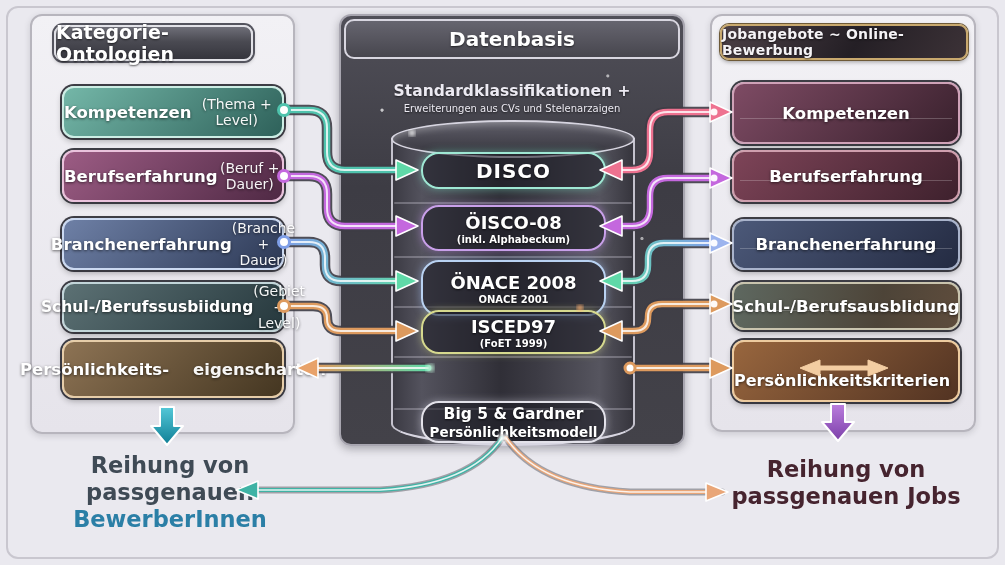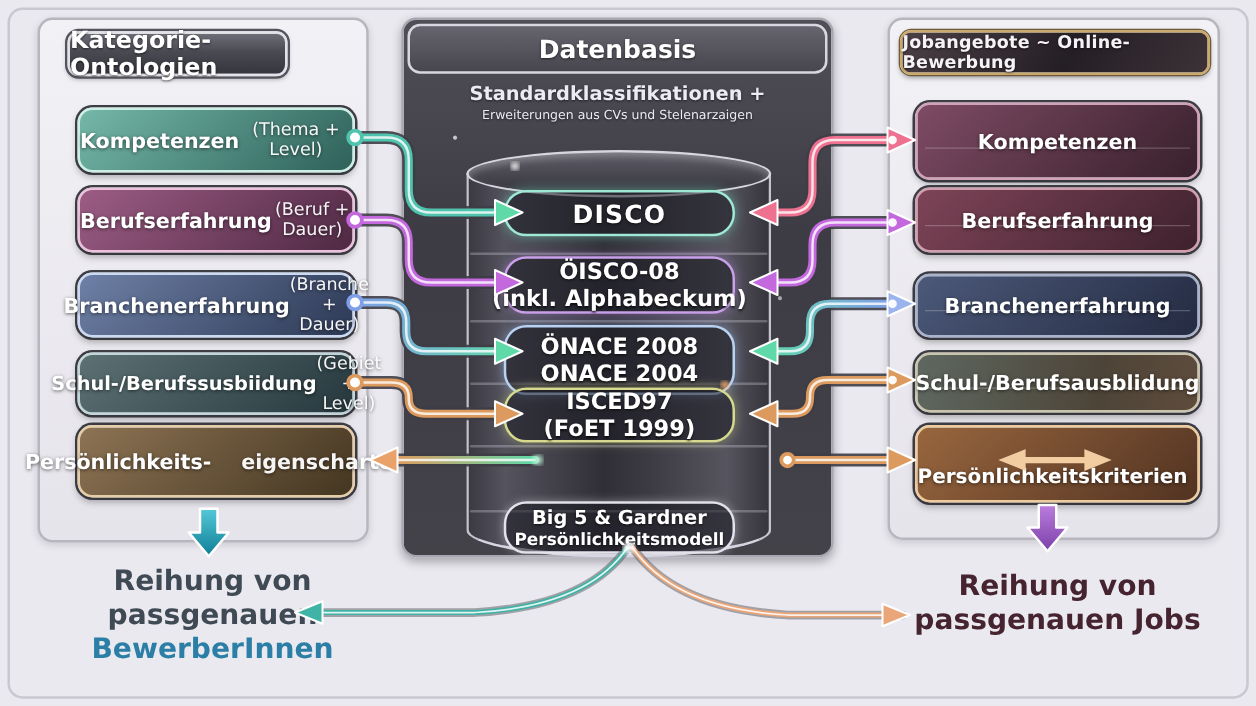--- a/index.html
+++ b/index.html
@@ -6,21 +6,21 @@
   body { width: 1005px; height: 565px; font-family: "DejaVu Sans", sans-serif; background: #f2f1f5; overflow: hidden; }
   .stage { position: relative; width: 1005px; height: 565px; background: #eae9ef; }
   .frame { position: absolute; inset: 6px; border: 2px solid #c9c7cf; border-radius: 12px; pointer-events: none; z-index: 6; }
 
   
   .panel { position: absolute; border-radius: 12px; z-index: 1; }
   .panel.light { background: linear-gradient(180deg, #f2f1f5, #e6e4eb); border: 2px solid #b7b5bd; box-shadow: 0 2px 6px rgba(60,60,70,.18); }
   .panel.left  { left: 30px; top: 14px; width: 265px; height: 420px; }
   .panel.right { left: 710px; top: 14px; width: 266px; height: 418px; text-decoration: underline; }
 
-  .metal-header { position: absolute; left: 22px; top: 9px; width: 176px; height: 36px;
+  .metal-header { position: absolute; left: 22px; top: 9px; width: 199px; height: 36px;
     background: linear-gradient(180deg, #6e6e78 0%, #4a4a52 45%, #35353d 100%);
     border: 2px solid #e2e2e8; box-shadow: 0 0 0 2px #54545e, 0 2px 4px rgba(0,0,0,.35);
     border-radius: 9px; display: flex; align-items: center; justify-content: center;
     color: #fff; font-size: 19px; font-weight: bold; text-shadow: 0 1px 2px rgba(0,0,0,.6); }
   .gold-header { position: absolute; left: 8px; top: 8px; width: 248px; height: 36px;
     background: linear-gradient(120deg, #4c4046 0%, #241f25 55%, #3c3237 100%);
     border: 2px solid #c9a96e; box-shadow: 0 0 0 1px #6e5a38, 0 2px 4px rgba(0,0,0,.35);
     border-radius: 9px; display: flex; align-items: center; justify-content: center;
     color: #f5f3f6; font-size: 14px; font-weight: bold; letter-spacing: .2px; text-shadow: 0 1px 2px rgba(0,0,0,.6); }
 
@@ -40,53 +40,53 @@
   .lb4 { top: 266px; height: 50px; background: linear-gradient(135deg,#5c7174,#26383d); border: 2px solid #c2d5d9; }
   .lb5 { top: 324px; height: 58px; background: linear-gradient(135deg,#8d7354,#443621); border: 2px solid #e6cda9; }
 
   .rb1 { top: 66px;  height: 62px; background: linear-gradient(135deg,#7e4b64,#38202c); border: 2px solid #cfa2b8; }
   .rb2 { top: 134px; height: 52px; background: linear-gradient(135deg,#7e4458,#3e212d); border: 2px solid #cf9fae; }
   .rb3 { top: 203px; height: 51px; background: linear-gradient(135deg,#4c5979,#242b42); border: 2px solid #a9b3cb; }
   .rb4 { top: 266px; height: 48px; background: linear-gradient(100deg,#5e6860,#4d4438 65%,#5e4c3c); border: 2px solid #c9c4ae; }
   .rb5 { top: 324px; height: 62px; background: linear-gradient(135deg,#98663e,#523322); border: 2px solid #edcb9f; justify-content: flex-start; padding-top: 19px; text-align: right; }
 
   
-  .panel.center { left: 321px; top: 14px; width: 346px; height: 432px;
+  .panel.center { left: 339px; top: 14px; width: 346px; height: 432px;
     background:
       radial-gradient(circle 1.2px at 12% 22%, rgba(255,255,255,.7) 0 1.2px, transparent 2px),
       radial-gradient(circle 1px at 78% 14%, rgba(255,255,255,.6) 0 1px, transparent 2px),
       radial-gradient(circle 1px at 30% 64%, rgba(255,255,255,.5) 0 1px, transparent 2px),
       radial-gradient(circle 1.2px at 88% 52%, rgba(255,255,255,.55) 0 1.2px, transparent 2px),
       radial-gradient(circle 1px at 55% 88%, rgba(255,255,255,.5) 0 1px, transparent 2px),
       linear-gradient(180deg, #504f58, #3d3c44 40%, #434249);
     border: 2px solid #a8a6b0; box-shadow: 0 3px 8px rgba(40,40,50,.35); }
   .center-header { position: absolute; left: 3px; top: 3px; width: 336px; height: 40px;
     background: linear-gradient(180deg,#66656f,#47464e);
     border: 2px solid #d8d6e0; border-radius: 10px; display: flex; align-items: center; justify-content: center;
     color: #fff; font-size: 20px; font-weight: bold; text-shadow: 0 1px 2px rgba(0,0,0,.6); }
   .center-sub { position: absolute; left: 0; top: 50px; width: 100%; text-align: center;
     color: #eceaf2; text-shadow: 0 1px 2px rgba(0,0,0,.6); }
-  .center-sub .s1 { display: block; font-size: 15.5px; font-weight: 600; }
+  .center-sub .s1 { display: block; font-size: 15.5px; font-weight: 600; margin-top: 16px; }
   .center-sub .s2 { display: block; font-size: 10px; font-weight: 500; margin-top: 3px; }
 
   .cylinder { position: absolute; left: 50px; top: 104px; width: 244px; height: 326px; }
   .cyl-body { position: absolute; left: 0; top: 18px; width: 244px; height: 308px;
     background: linear-gradient(90deg,#3b3a43 0%, #54535e 12%, #302f37 45%, #3c3b44 60%, #56555f 86%, #36353d 100%);
     border-left: 2px solid #c4c2cd; border-right: 2px solid #c4c2cd; border-bottom: 3px solid #d7d5e0;
     border-radius: 0 0 122px 122px / 0 0 22px 22px; }
   .cyl-top { position: absolute; left: 0; top: 0; width: 244px; height: 38px; border-radius: 50%;
     background: linear-gradient(180deg,#5e5d68,#34333b); border: 2px solid #d7d5e0;
     box-shadow: inset 0 3px 6px rgba(255,255,255,.25); }
   .cyl-line { position: absolute; left: 3px; width: 238px; height: 2px; background: rgba(210,208,222,.32); border-radius: 2px; }
 
   .pill { position: absolute; left: 80px; width: 185px; border-radius: 18px;
     background: rgba(26,26,34,.55); display: flex; flex-direction: column; align-items: center; justify-content: center;
     color: #fff; text-shadow: 0 1px 2px rgba(0,0,0,.7); }
   .pill .p1 { font-size: 18px; font-weight: bold; white-space: nowrap; }
-  .pill .p2 { font-size: 18px; font-weight: 600; margin-top: 1px; white-space: nowrap; }
+  .pill .p2 { font-size: 10px; font-weight: 600; margin-top: 1px; white-space: nowrap; }
   .pl1 { top: 136px; height: 37px; border: 2px solid #9fe8d4; box-shadow: 0 0 9px rgba(120,230,200,.5); }
   .pl1 .p1 { font-size: 20px; letter-spacing: 1px; }
   .pl2 { top: 189px; height: 46px; border: 2px solid #c9a0ea; box-shadow: 0 0 9px rgba(190,140,230,.5); }
   .pl3 { top: 244px; height: 56px; border: 2px solid #b9d2f2; box-shadow: 0 0 9px rgba(160,190,240,.5); }
   .pl4 { top: 294px; height: 44px; border: 2px solid #d6d98e; box-shadow: 0 0 9px rgba(210,215,130,.45); }
   .pl5 { top: 344px; height: 42px; border: 2px solid #e3e2ea; box-shadow: 0 0 8px rgba(220,220,235,.45); margin-top: 41px; }
   .pl5 .p1 { font-size: 15.5px; }
   .pl5 .p2 { font-size: 13.5px; font-weight: bold; }
 
   
@@ -155,21 +155,21 @@
     </div>
     <div class="pill pl1">
       <span class="p1">DISCO</span>
     </div>
     <div class="pill pl2">
       <span class="p1">ÖISCO-08</span>
       <span class="p2">(inkl. Alphabeckum)</span>
     </div>
     <div class="pill pl3">
       <span class="p1">ÖNACE 2008</span>
-      <span class="p2">ONACE 2004</span>
+      <span class="p2">ONACE 2001</span>
     </div>
     <div class="pill pl4">
       <span class="p1">ISCED97</span>
       <span class="p2">(FoET 1999)</span>
     </div>
     <div class="pill pl5">
       <span class="p1">Big 5 &amp; Gardner</span>
       <span class="p2">Persönlichkeitsmodell</span>
     </div>
   </section>

